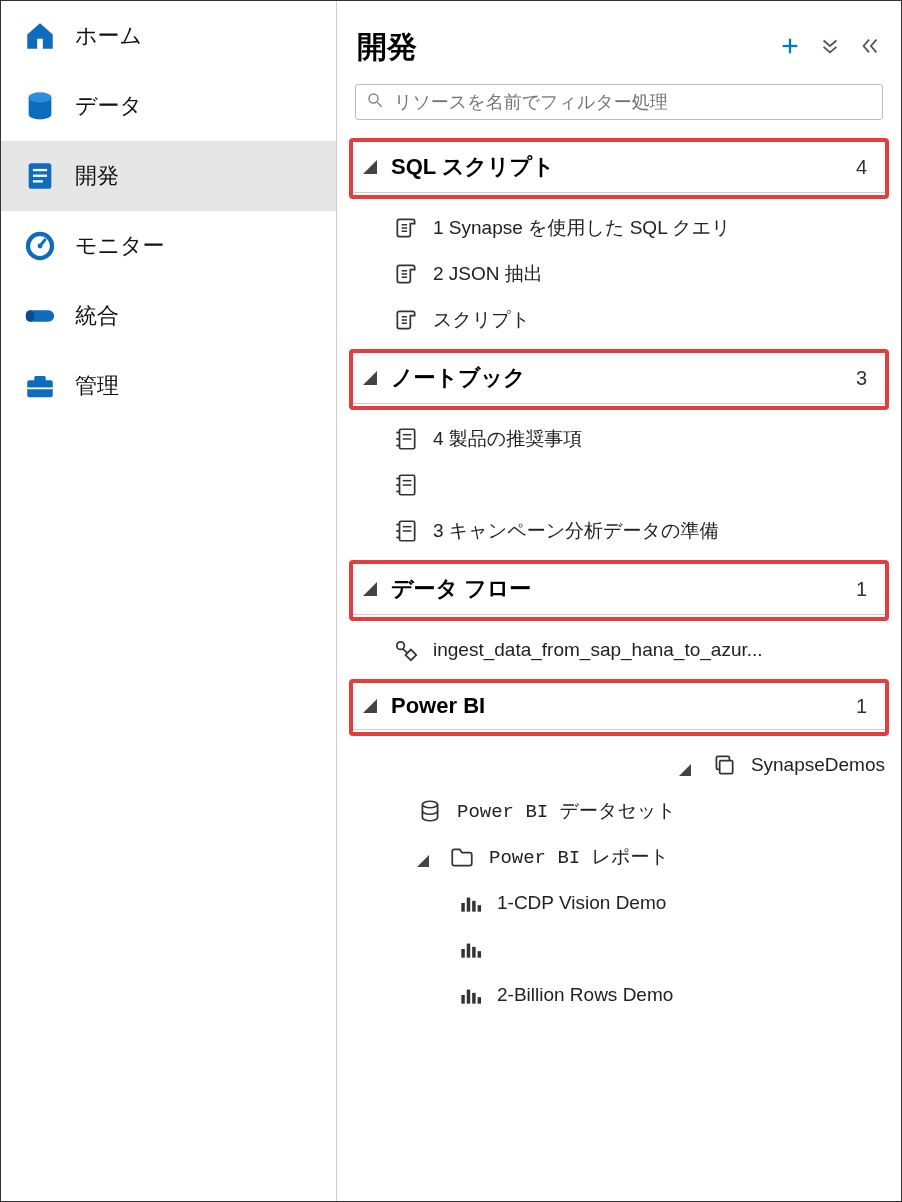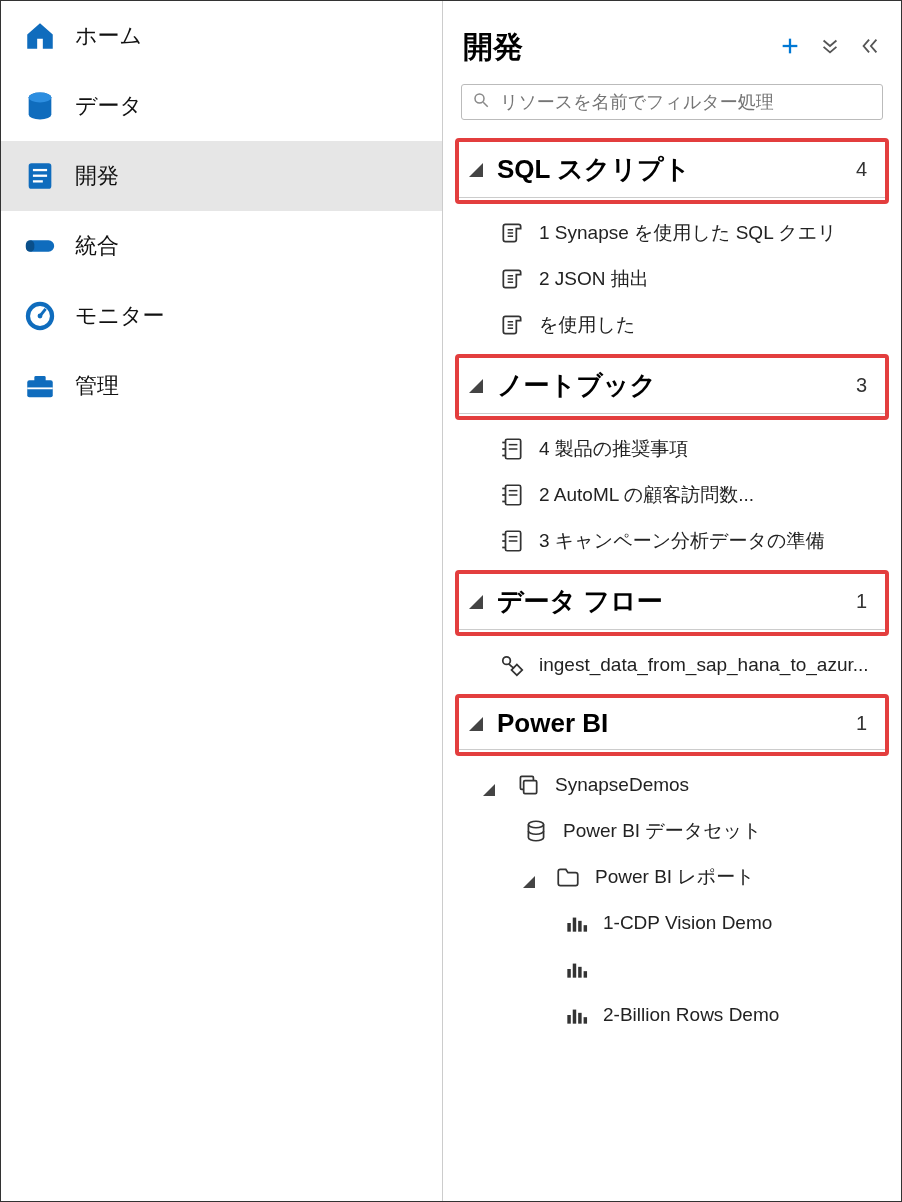--- a/index.html
+++ b/index.html
@@ -8,21 +8,21 @@
     font-family: "Segoe UI", "Helvetica Neue", Arial, sans-serif;
     display: flex;
     width: 902px;
     height: 1202px;
     background: #fff;
     border: 1px solid #333;
     overflow: hidden;
   }
   
   .left-nav {
-    width: 442px;
+    width: 336px;
     border-right: 1px solid #ccc;
     background: #fff;
   }
   .nav-item {
     display: flex;
     align-items: center;
     gap: 18px;
     padding: 18px 22px;
     font-size: 22px;
     color: #111;
@@ -109,21 +109,21 @@
     padding: 2px 0;
   }
   .section-row {
     display: flex;
     align-items: center;
     padding: 8px 8px 8px 10px;
     cursor: pointer;
   }
   .section-row .caret { width: 14px; height: 14px; margin-right: 14px; }
   .section-label {
-    font-size: 26px;
+    font-size: 22px;
     font-weight: 600;
     flex: 1;
   }
   .section-count {
     font-size: 20px;
     color: #333;
     margin-right: 10px;
   }
   .section-divider {
     height: 1px;
@@ -135,22 +135,22 @@
     display: flex;
     align-items: center;
     gap: 14px;
     padding: 10px 16px 10px 56px;
     font-size: 19px;
     color: #222;
     cursor: pointer;
     white-space: nowrap;
     overflow: hidden;
   }
-  .item-row.indent-1 { padding-left: 40px; }
-  .item-row.indent-2 { padding-left: 80px; }
+  .item-row.indent-1 { padding-left: 40px; justify-content: flex-end; }
+  .item-row.indent-2 { padding-left: 80px; font-family: Liberation Mono, monospace; }
   .item-row.indent-3 { padding-left: 120px; }
   .item-row .item-icon-box { width: 26px; height: 26px; display:flex; align-items:center; justify-content:center; }
   .item-row .item-icon-box svg { width: 26px; height: 26px; }
   .item-label { overflow: hidden; text-overflow: ellipsis; }
 
   .sub-caret { width: 12px; height: 12px; margin-right: 6px; }
 
   
   .caret, .sub-caret {
     display: inline-block;
@@ -289,32 +289,32 @@
     <span class="nav-icon">
         <svg>
           <use href="#i-develop"></use>
         </svg>
       </span>
     <span>開発</span>
   </div>
   <div class="nav-item">
     <span class="nav-icon">
         <svg>
+          <use href="#i-monitor"></use>
+        </svg>
+      </span>
+    <span>モニター</span>
+  </div>
+  <div class="nav-item">
+    <span class="nav-icon">
+        <svg>
           <use href="#i-integrate"></use>
         </svg>
       </span>
     <span>統合</span>
-  </div>
-  <div class="nav-item">
-    <span class="nav-icon">
-        <svg>
-          <use href="#i-monitor"></use>
-        </svg>
-      </span>
-    <span>モニター</span>
   </div>
   <div class="nav-item">
     <span class="nav-icon">
         <svg>
           <use href="#i-manage"></use>
         </svg>
       </span>
     <span>管理</span>
   </div>
 </nav>
@@ -376,21 +376,21 @@
           </svg>
         </span>
       <span class="item-label">2 JSON 抽出</span>
     </div>
     <div class="item-row">
       <span class="item-icon-box">
           <svg>
             <use href="#i-script"></use>
           </svg>
         </span>
-      <span class="item-label">を使用した</span>
+      <span class="item-label">スクリプト</span>
     </div>
 
     <div class="section-wrap hl">
       <div class="section-row">
         <span class="caret"><svg>
               <use href="#i-caret-exp"></use>
             </svg></span>
         <span class="section-label">ノートブック</span>
         <span class="section-count">3</span>
       </div>
@@ -403,21 +403,20 @@
           </svg>
         </span>
       <span class="item-label">4 製品の推奨事項</span>
     </div>
     <div class="item-row">
       <span class="item-icon-box">
           <svg>
             <use href="#i-notebook"></use>
           </svg>
         </span>
-      <span class="item-label">2 AutoML の顧客訪問数...</span>
     </div>
     <div class="item-row">
       <span class="item-icon-box">
           <svg>
             <use href="#i-notebook"></use>
           </svg>
         </span>
       <span class="item-label">3 キャンペーン分析データの準備</span>
     </div>
 

